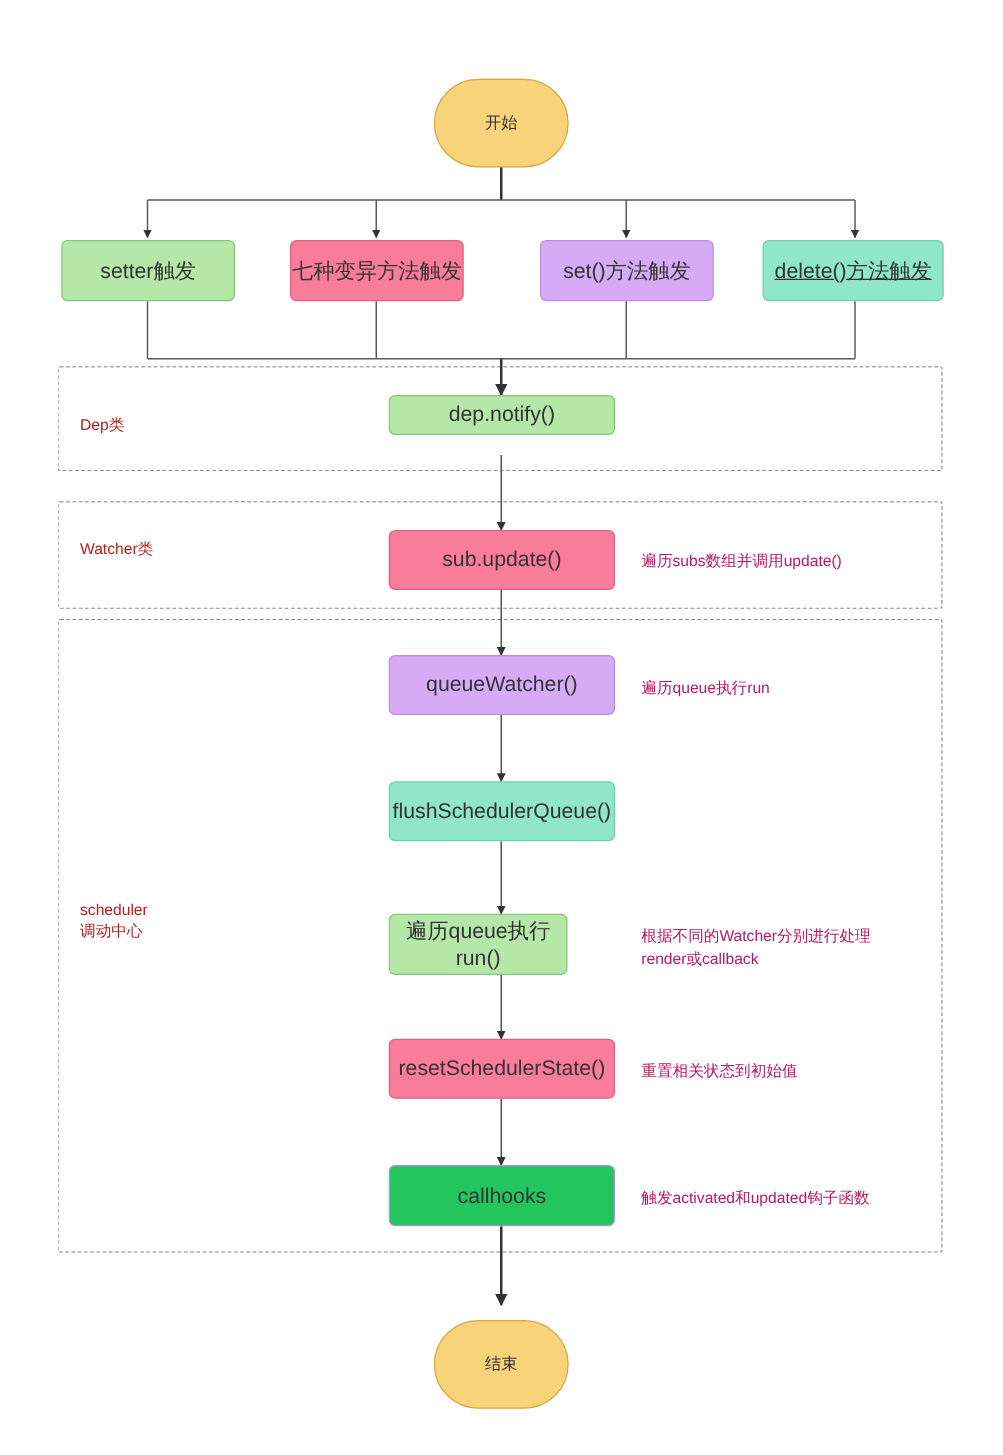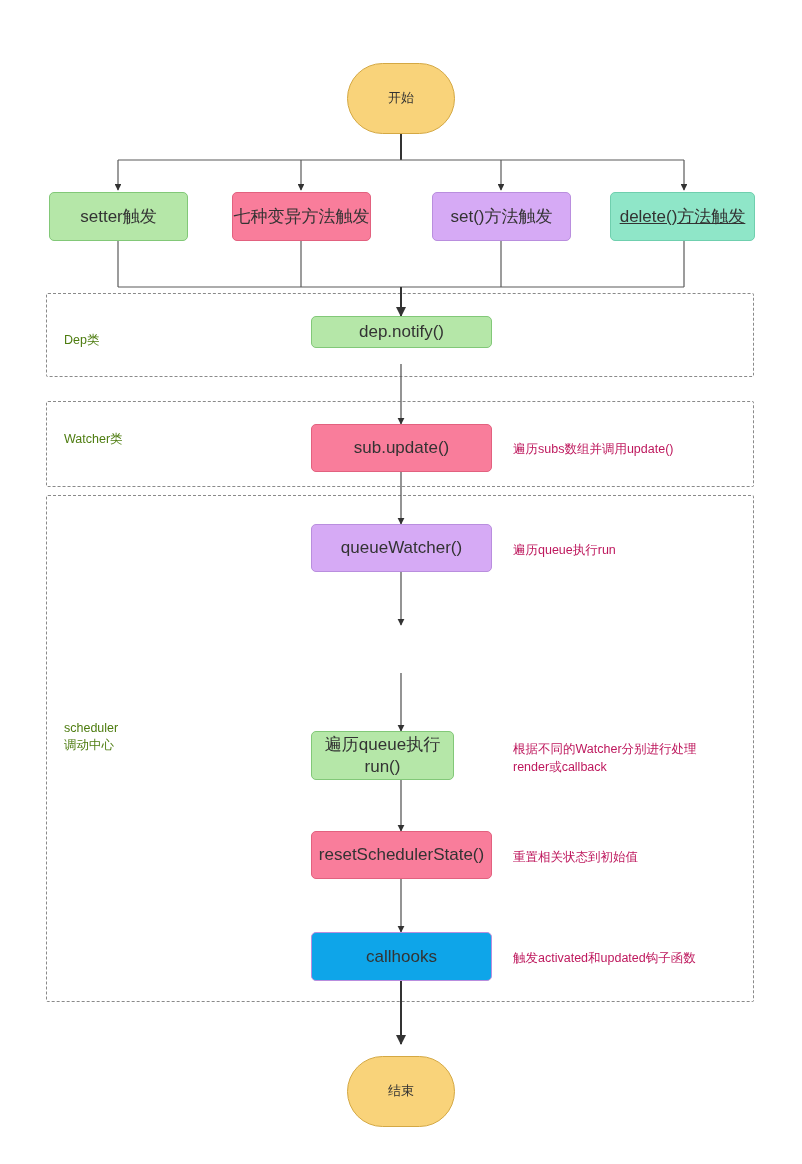--- a/index.html
+++ b/index.html
@@ -49,21 +49,21 @@
     position: absolute;
     box-sizing: border-box;
     border: 1px dashed #8a8a8a;
     border-radius: 2px;
     background: transparent;
   }
   .subgraph-label {
     position: absolute;
     font-size: 12.5px;
     line-height: 1.35;
-    color: #4d7c0f;
+    color: #b91c1c;
     white-space: pre-line;
   }
   .annotation {
     position: absolute;
     font-size: 12.5px;
     line-height: 1.45;
     color: #be185d;
     white-space: pre-line;
     text-align: left;
   }
@@ -149,30 +149,33 @@
   </div>
 
   <div class="node" style="left:311px; top:424px; width:181px; height:48px; background:#f97d9b; border-color:#e2617f;">
     <span>sub.update()</span>
   </div>
 
   <div class="node" style="left:311px; top:524px; width:181px; height:48px; background:#d6aaf5; border-color:#b98ede;">
     <span>queueWatcher()</span>
   </div>
 
+  <div class="node" style="left:311px; top:625px; width:181px; height:48px; background:#8fe6c8; border-color:#6fcfae;">
+    <span>flushSchedulerQueue()</span>
+  </div>
 
   <div class="node" style="left:311px; top:731px; width:143px; height:49px; background:#b5e7a8; border-color:#82c878;">
     <span>遍历queue执行run()</span>
   </div>
 
   <div class="node" style="left:311px; top:831px; width:181px; height:48px; background:#f97d9b; border-color:#e2617f;">
     <span>resetSchedulerState()</span>
   </div>
 
-  <div class="node" style="left:311px; top:932px; width:181px; height:49px; background:#0ea5e9; border-color:#b98ede;">
+  <div class="node" style="left:311px; top:932px; width:181px; height:49px; background:#22c55e; border-color:#b98ede;">
     <span>callhooks</span>
   </div>
 
   <div class="node terminal" style="left:347px; top:1044px; width:108px; height:71px; background:#f9d37a; border-color:#d4a843;">
     <span>结束</span>
   </div>
 
   <div class="annotation" style="left:513px; top:440px; width:230px;">遍历subs数组并调用update()</div>
 
   <div class="annotation" style="left:513px; top:541px; width:230px;">遍历queue执行run</div>

